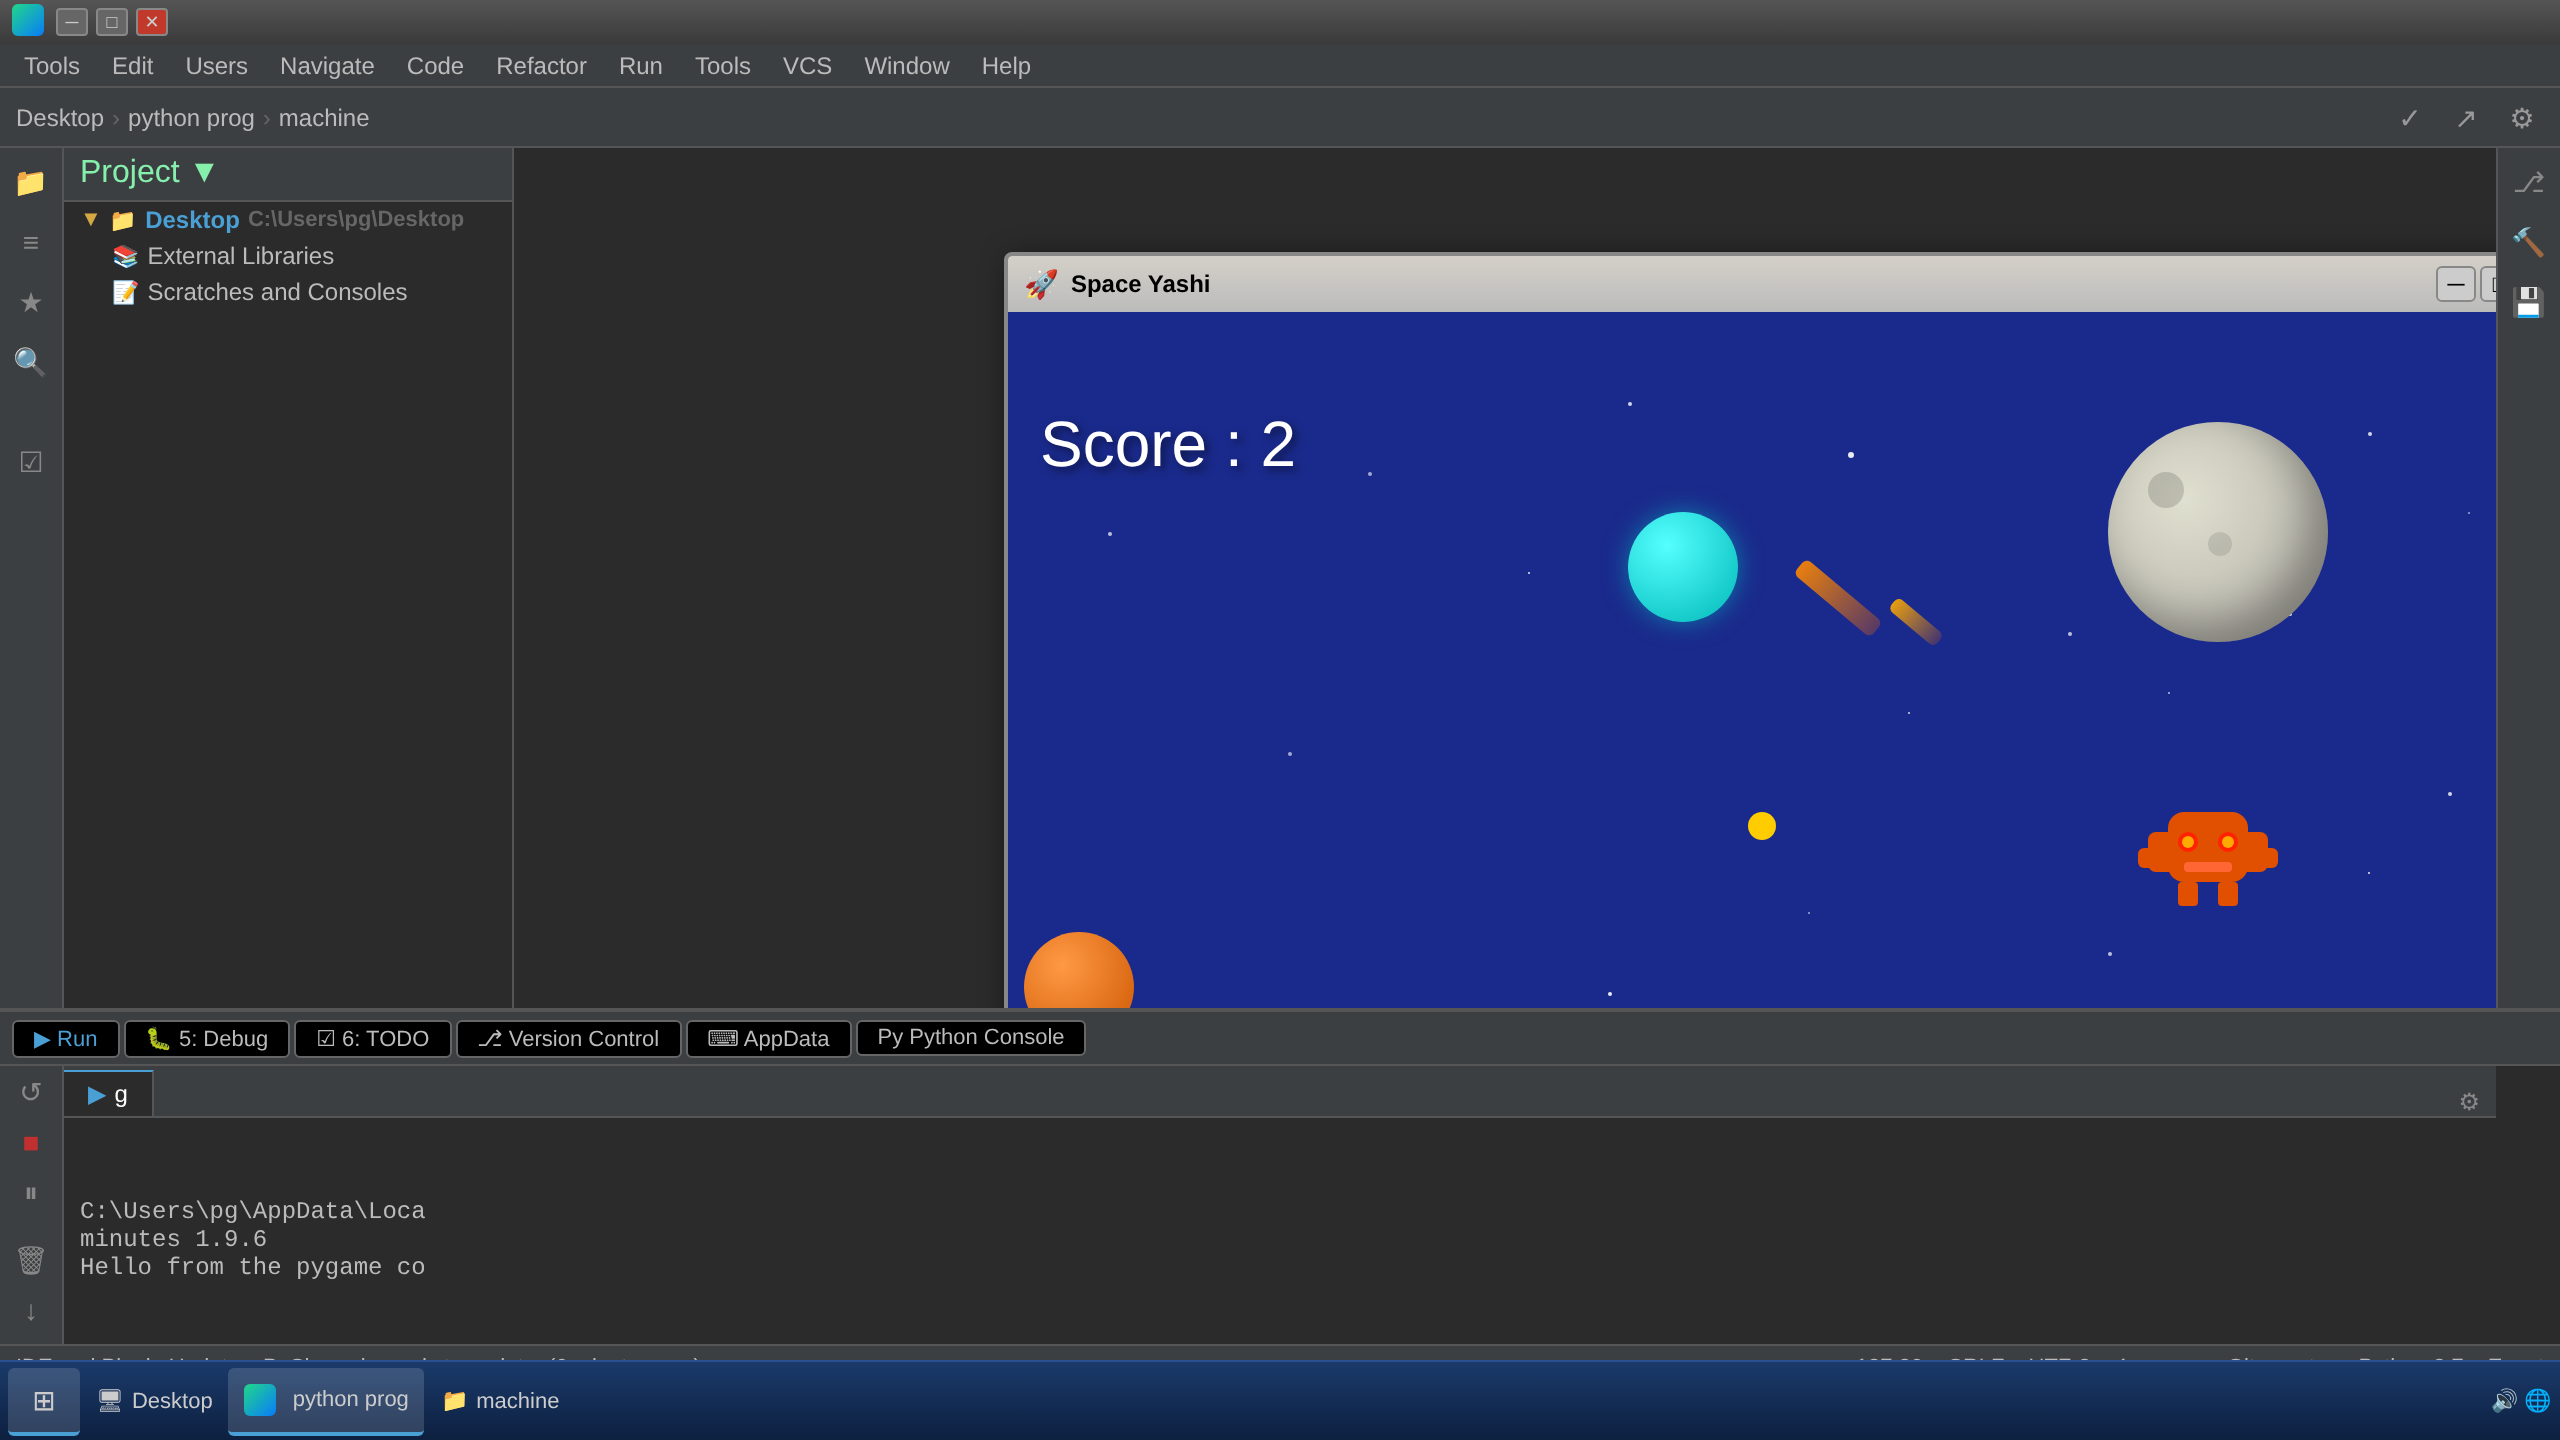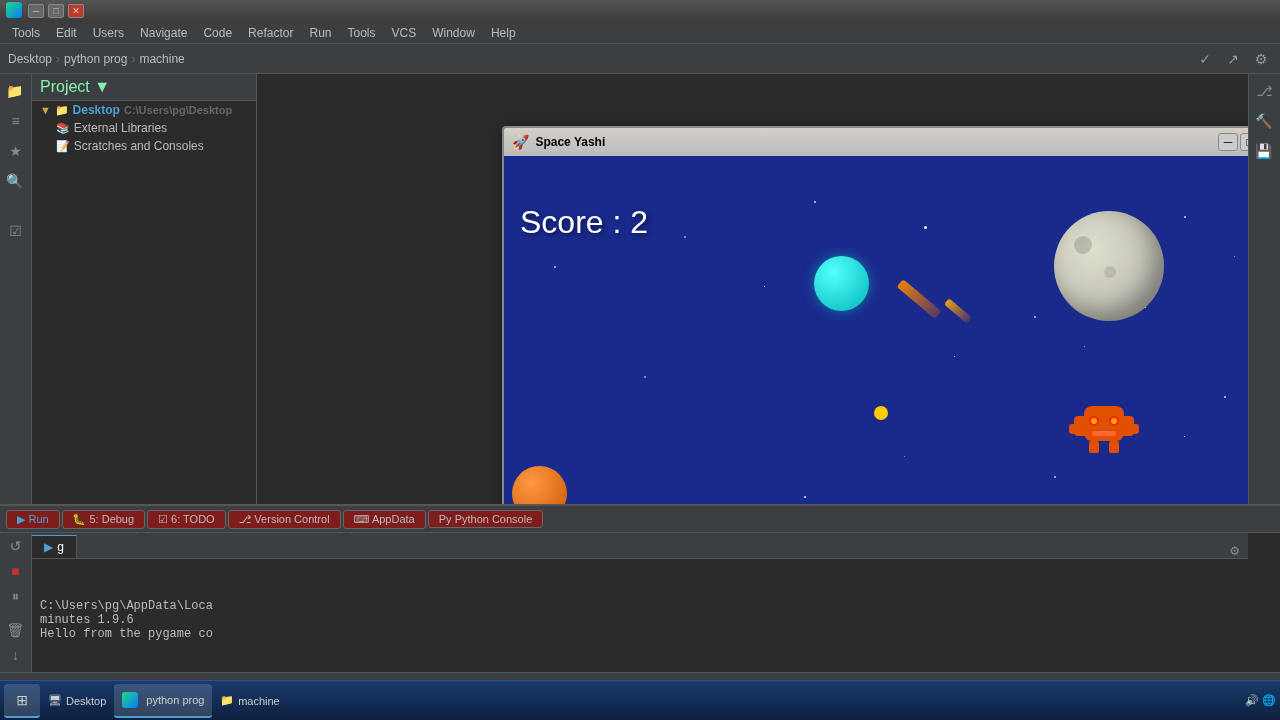--- a/index.html
+++ b/index.html
@@ -305,21 +305,21 @@
       height: 28px;
       background: #3c3f41;
       display: flex;
       align-items: center;
       padding: 0 6px;
       gap: 2px;
       border-top: 1px solid #555;
     }
     .action-btn {
       padding: 2px 10px;
-      background: #7f1d1d;
+      background: #000000;
       border: 1px solid #666;
       border-radius: 3px;
       color: #bbb;
       font-size: 11px;
       cursor: pointer;
       display: flex;
       align-items: center;
       gap: 4px;
     }
     .action-btn.active { color: #4a9fd4; }

